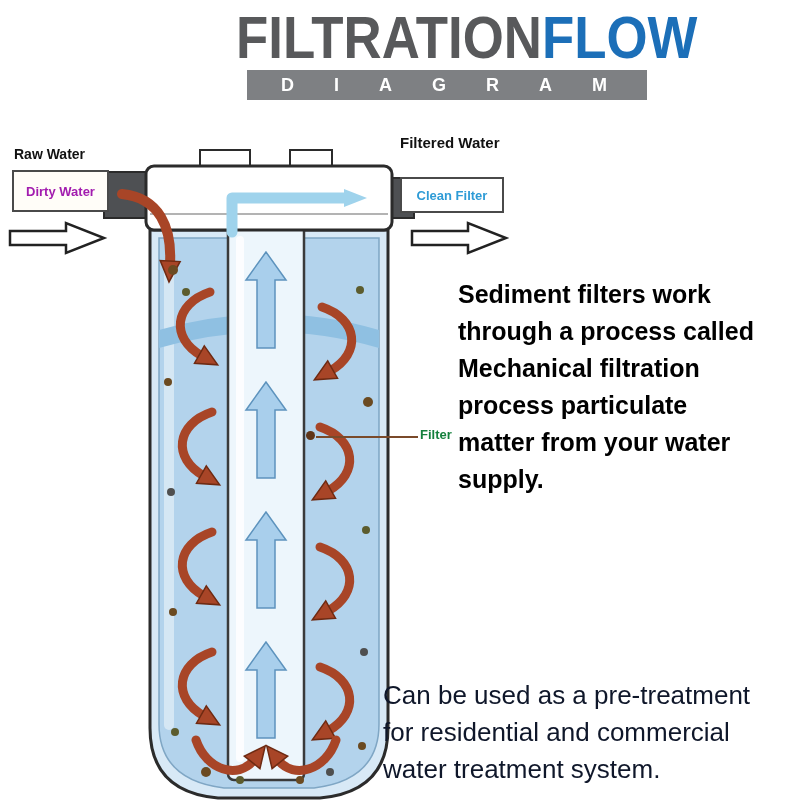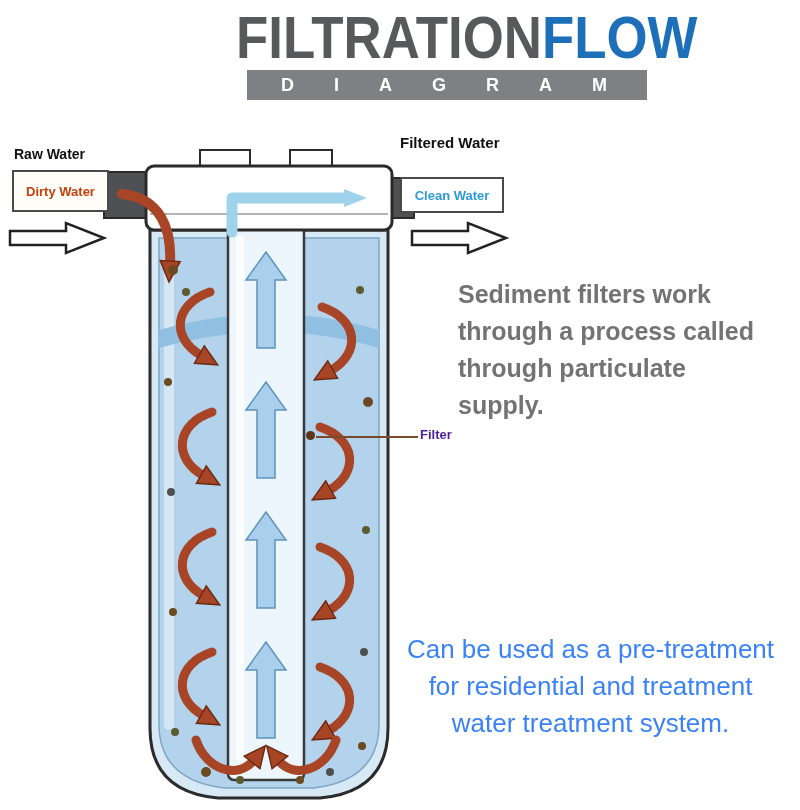--- a/index.html
+++ b/index.html
@@ -25,39 +25,39 @@
 
   
   .lbl { position:absolute; font-weight:bold; color:#111111; }
   .raw { left:14px; top:146px; font-size:14px; }
   .filtered { left:400px; top:134px; font-size:15px; }
   .flow-box {
     position:absolute; border:2px solid #4a4a4a; background:#fffdf8;
     display:flex; align-items:center; justify-content:center;
     font-weight:bold; font-size:13px; white-space:nowrap;
   }
-  .dirty { left:12px; top:170px; width:97px; height:42px; color:#c2410c; }
+  .dirty { left:12px; top:170px; width:97px; height:42px; color:#a21caf; }
   .clean { left:400px; top:177px; width:104px; height:36px; color:#2E9BD6; background:#ffffff; }
 
   .block-arrow { position:absolute; }
   .block-arrow.left  { left:8px;  top:220px; }
   .block-arrow.right { left:410px; top:220px; }
 
-  .filter-callout { position:absolute; left:420px; top:427px; font-size:13px; font-weight:bold; color:#4c1d95; }
+  .filter-callout { position:absolute; left:420px; top:427px; font-size:13px; font-weight:bold; color:#15803d; }
   .callout-line { position:absolute; left:316px; top:436px; width:102px; height:2px; background:#7a4a2a; }
   .callout-dot  { position:absolute; left:306px; top:431px; width:9px; height:9px; border-radius:50%; background:#5f3518; }
 
   
   .desc {
     position:absolute; left:458px; top:276px; width:340px;
-    color:#737373; font-size:25px; font-weight:bold; line-height:37px;
+    color:#000000; font-size:25px; font-weight:bold; line-height:37px;
   }
   .footnote {
-    position:absolute; left:383px; top:631px; width:415px;
-    color:#3b82f6; font-size:26px; line-height:37px;text-align:center;
+    position:absolute; left:383px; top:677px; width:415px;
+    color:#0f172a; font-size:26px; line-height:37px;
   }
 
   .diagram-svg { position:absolute; left:0; top:140px; }
 </style>
 </head>
 <body>
 
 <div class="page">
 
   <div class="logo-title">
@@ -136,39 +136,41 @@
       <circle cx="206" cy="632" r="5" fill="#6B4A21"></circle>
       <circle cx="240" cy="640" r="4" fill="#5C5C2E"></circle>
       <circle cx="300" cy="640" r="4" fill="#6B4A21"></circle>
       <circle cx="330" cy="632" r="4" fill="#4F4F4F"></circle>
     </g>
   </svg>
 
   <div class="lbl raw">Raw Water</div>
   <div class="flow-box dirty">Dirty Water</div>
   <div class="lbl filtered">Filtered Water</div>
-  <div class="flow-box clean">Clean Water</div>
+  <div class="flow-box clean">Clean Filter</div>
 
   <svg class="block-arrow left" width="100" height="36" viewBox="0 0 100 36">
     <polygon points="2,11 58,11 58,3 96,18 58,33 58,25 2,25" fill="#ffffff" stroke="#222222" stroke-width="2.5"></polygon>
   </svg>
   <svg class="block-arrow right" width="100" height="36" viewBox="0 0 100 36">
     <polygon points="2,11 58,11 58,3 96,18 58,33 58,25 2,25" fill="#ffffff" stroke="#222222" stroke-width="2.5"></polygon>
   </svg>
 
   <div class="callout-dot"></div>
   <div class="callout-line"></div>
   <div class="filter-callout">Filter</div>
 
   <div class="desc">
     <div>Sediment filters work</div>
     <div>through a process called</div>
-    <div>through particulate</div>
+    <div>Mechanical filtration</div>
+    <div>process particulate</div>
+    <div>matter from your water</div>
     <div>supply.</div>
   </div>
 
   <div class="footnote">
     <div>Can be used as a pre-treatment</div>
-    <div>for residential and treatment</div>
+    <div>for residential and commercial</div>
     <div>water treatment system.</div>
   </div>
 
 </div>
 
 </body></html>

